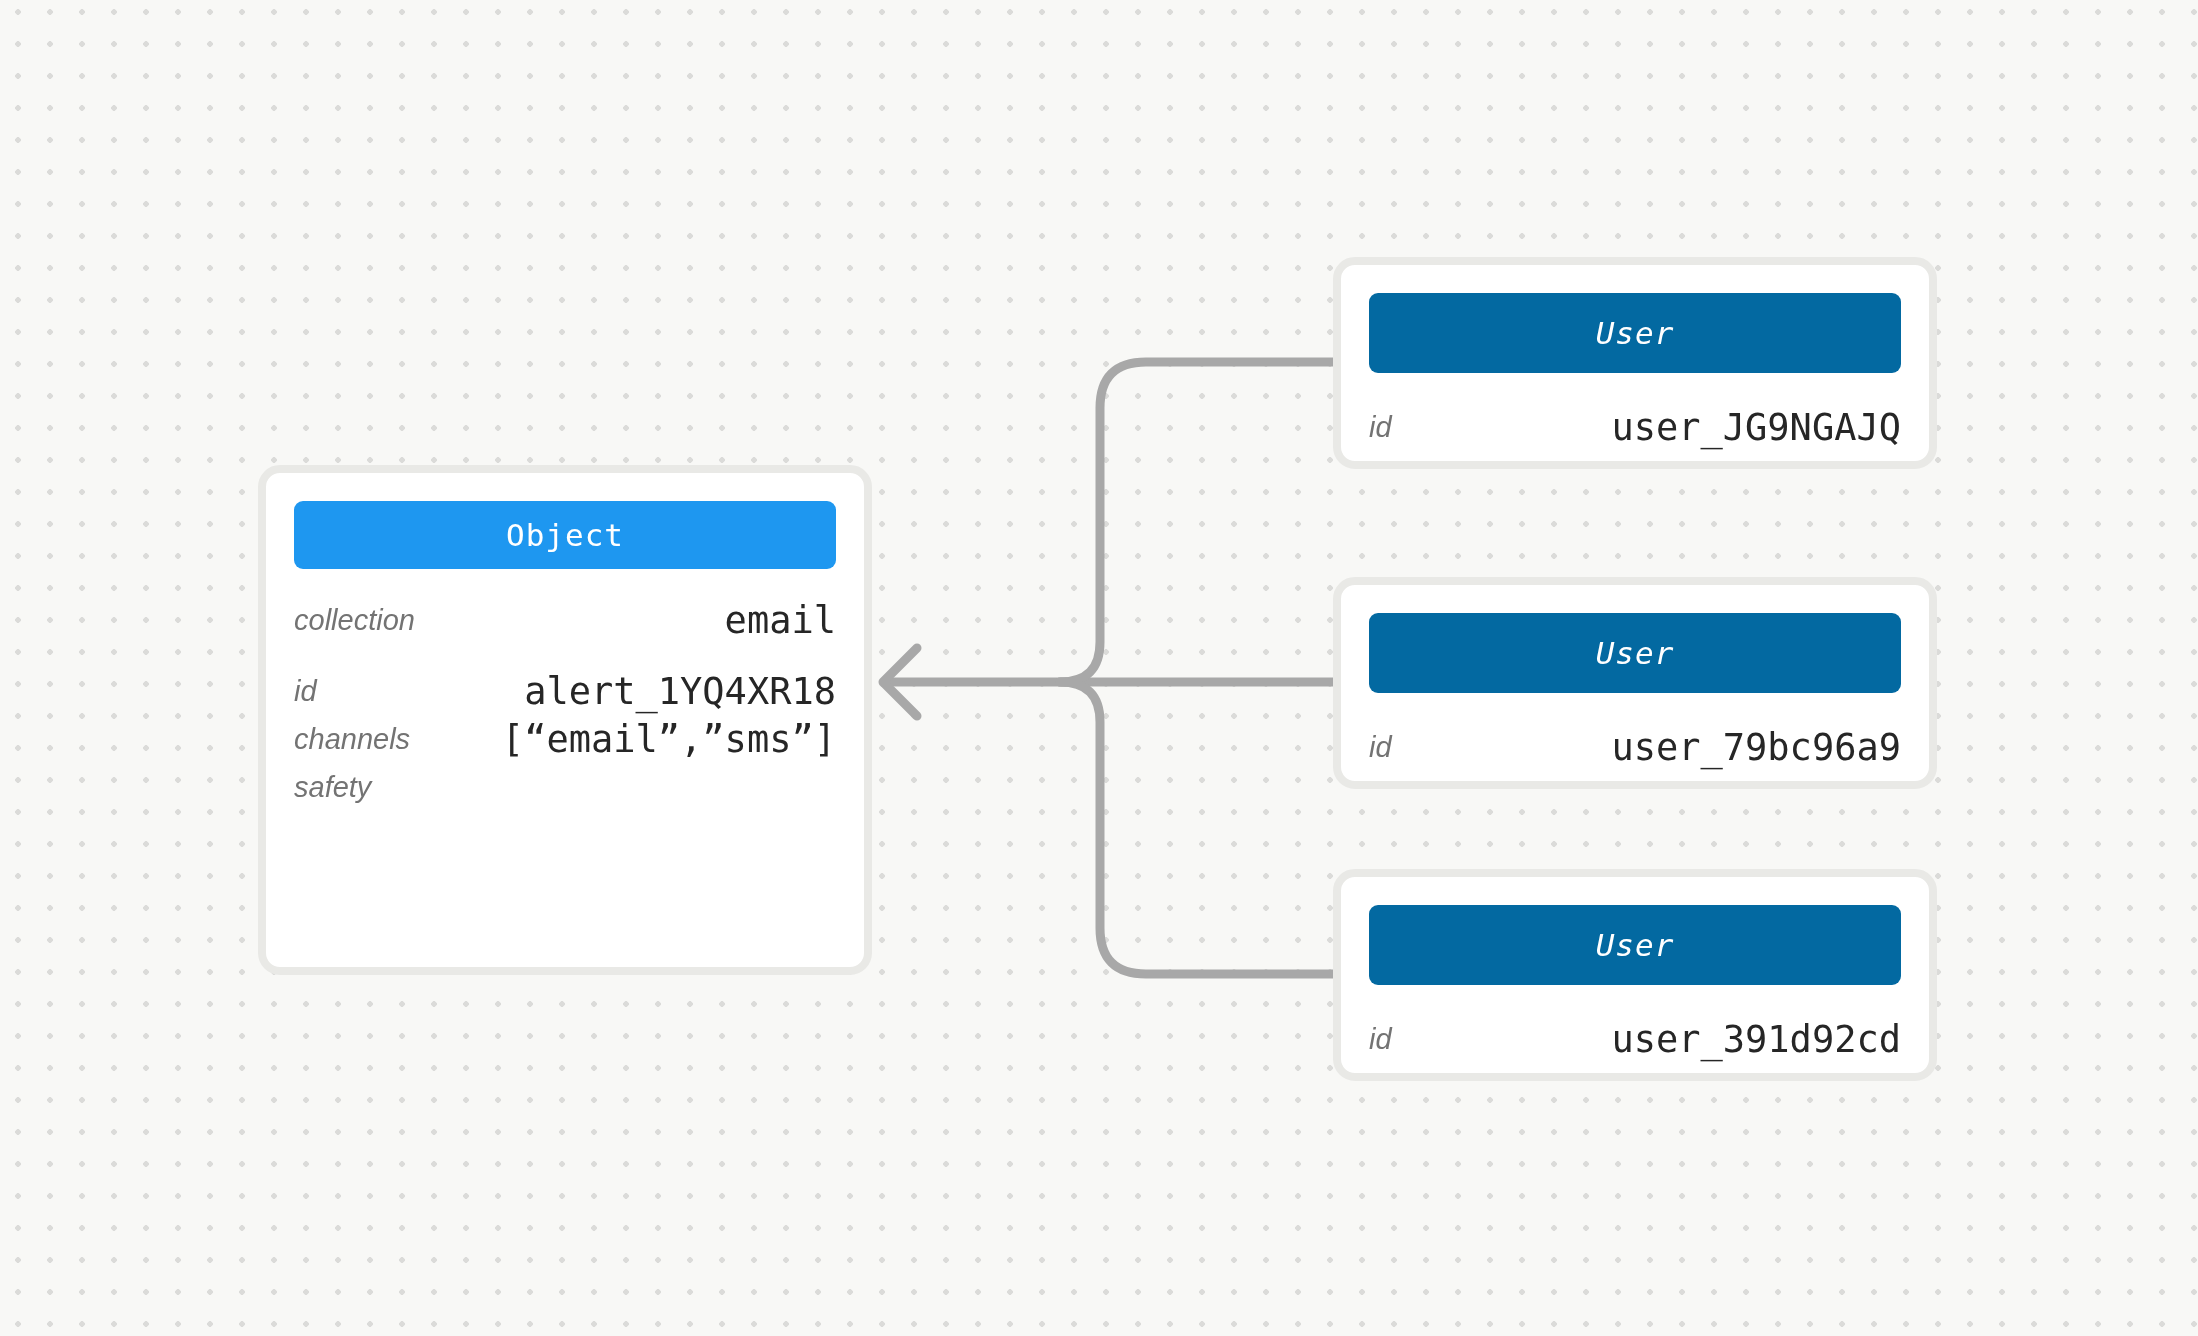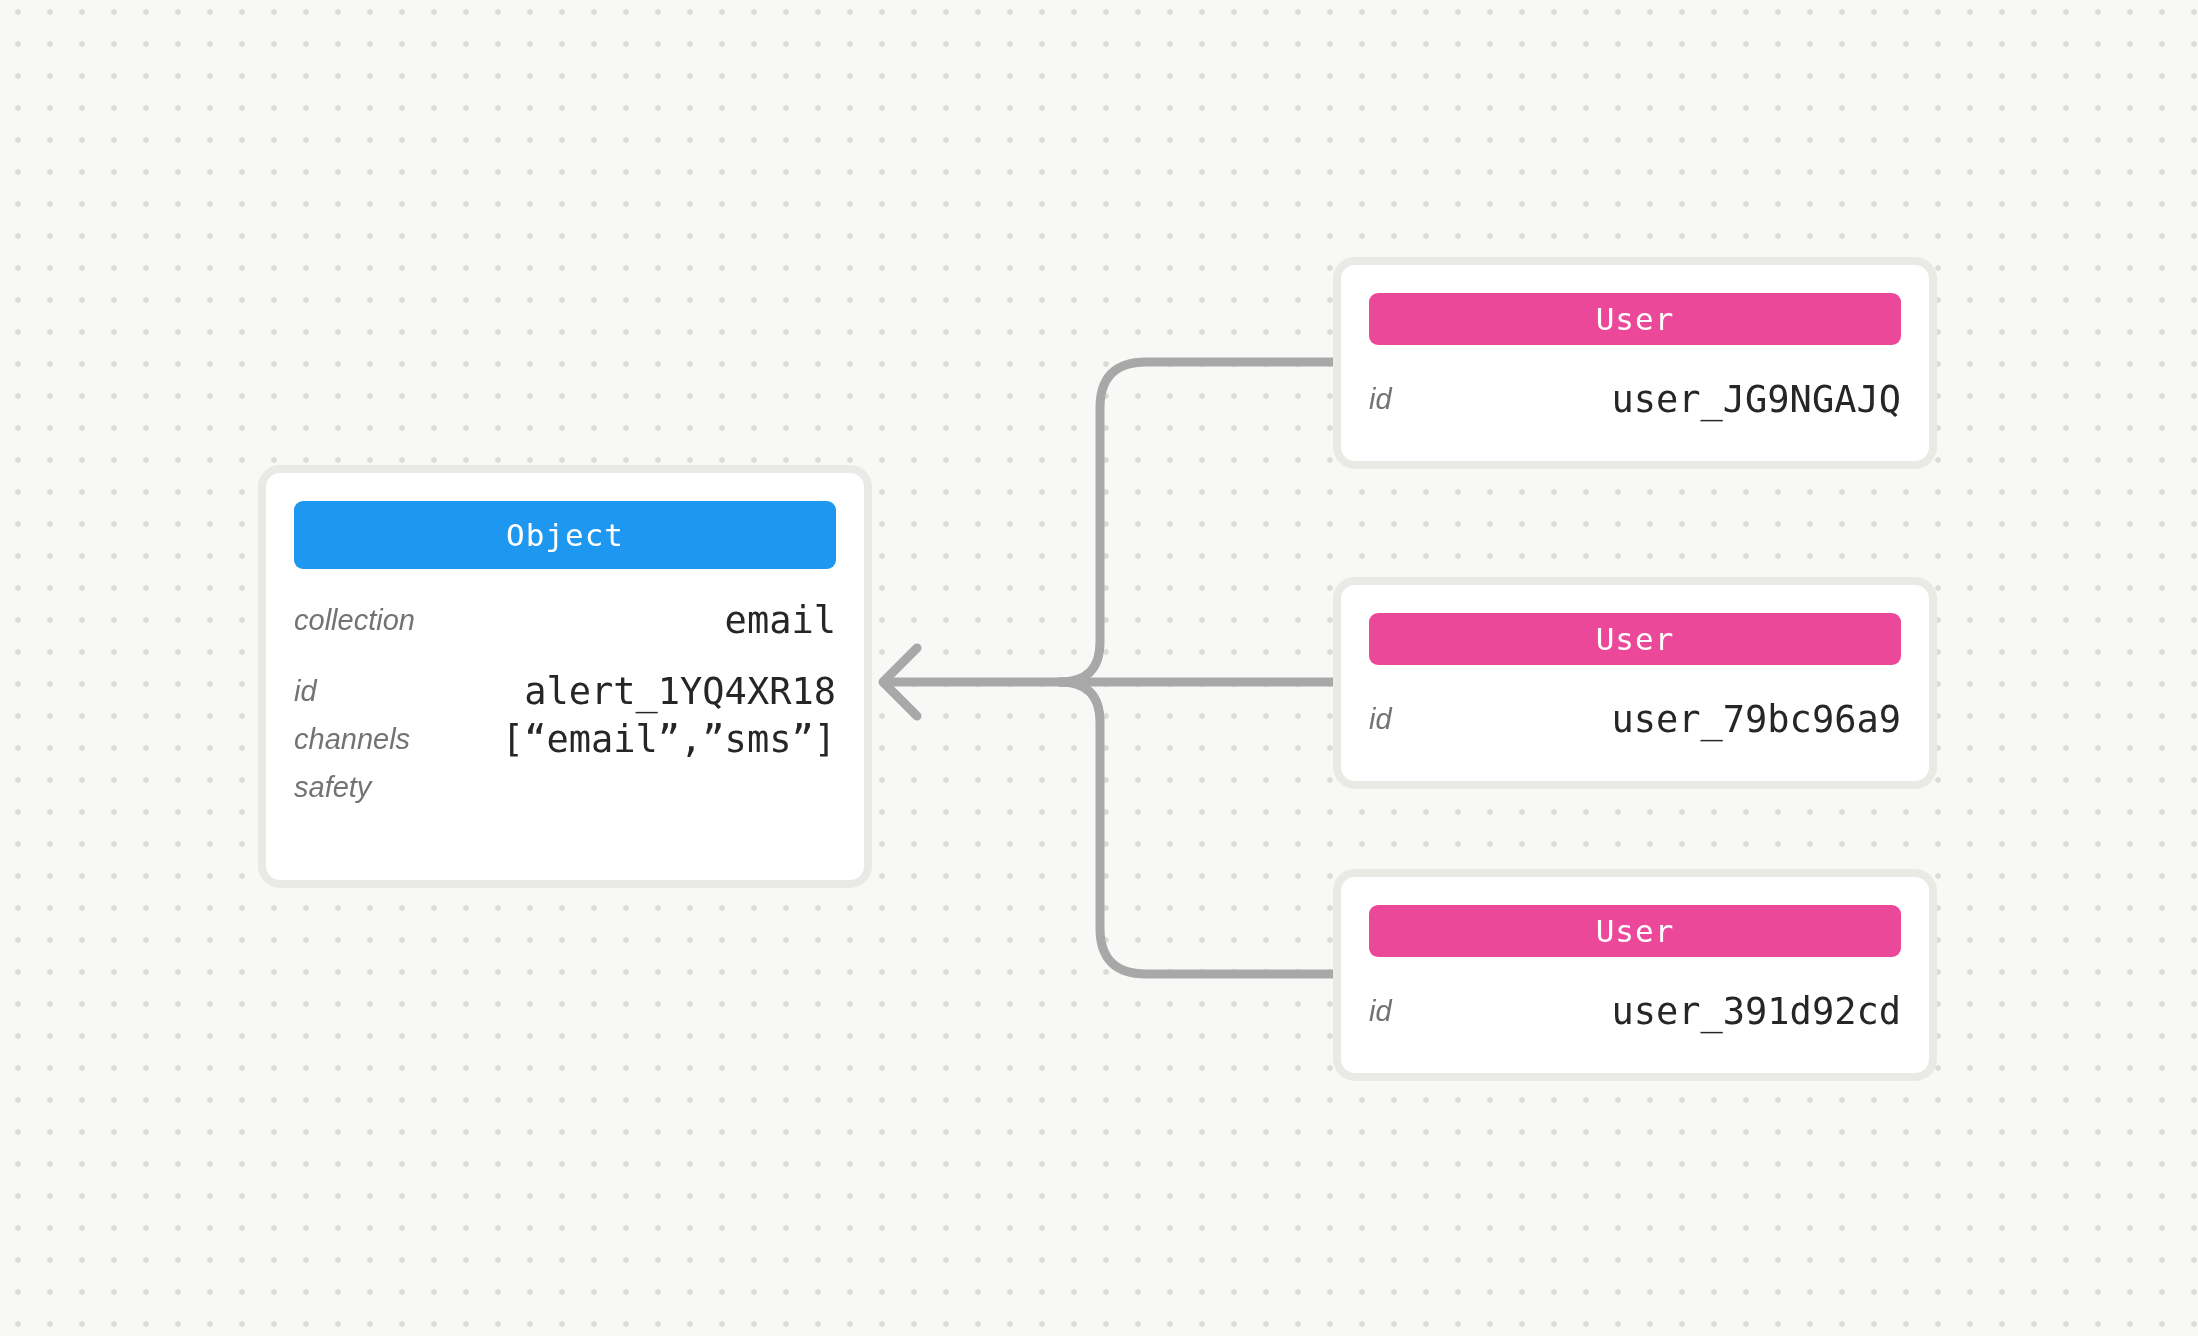--- a/index.html
+++ b/index.html
@@ -27,42 +27,42 @@
   .card-header{
     border-radius:9px;
     color:#ffffff;
     font-family:"DejaVu Sans Mono", monospace;
     font-size:31px;
     letter-spacing:1px;
     display:flex;align-items:center;justify-content:center;
     box-sizing:border-box;
   }
   .object-header{background:#1E97F0;height:68px;}
-  .user-header{background:#ec4899;height:52px;}
+  .user-header{background:#0369a1;height:80px;font-style:italic;}
   .row{
     display:flex;align-items:center;justify-content:space-between;
   }
   .label{
     color:#737373;
     font-size:29px;
     font-style:italic;
   }
   .value{
     font-family:"DejaVu Sans Mono", monospace;
     font-size:37px;
     color:#262626;
     white-space:pre;
   }
   
   #object-card .primary-row{margin-top:30px;height:42px;}
   #object-card .group{margin-top:26px;}
   #object-card .group .row{height:48px;}
   
   .user-card .row{margin-top:34px;height:40px;}
-  #object-card{left:258px;top:465px;width:614px;height:423px;}
+  #object-card{left:258px;top:465px;width:614px;height:510px;}
   #user-card-1{left:1333px;top:257px;width:604px;height:212px;}
   #user-card-2{left:1333px;top:577px;width:604px;height:212px;}
   #user-card-3{left:1333px;top:869px;width:604px;height:212px;}
 </style>
 </head>
 <body>
 
 <div class="canvas">
 
   <svg class="connectors" width="2198" height="1336" viewBox="0 0 2198 1336">

